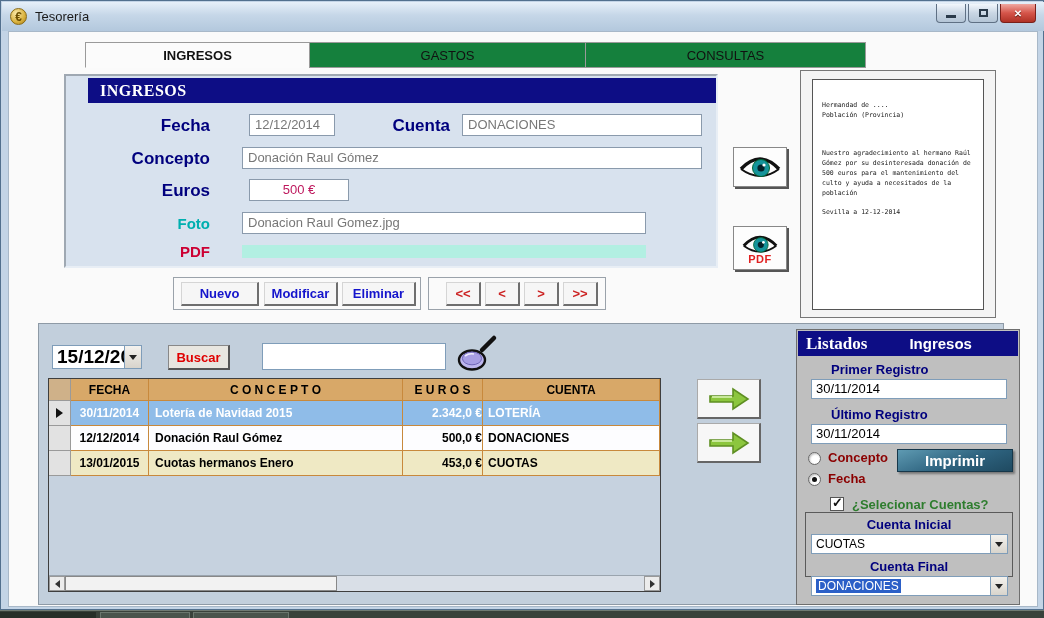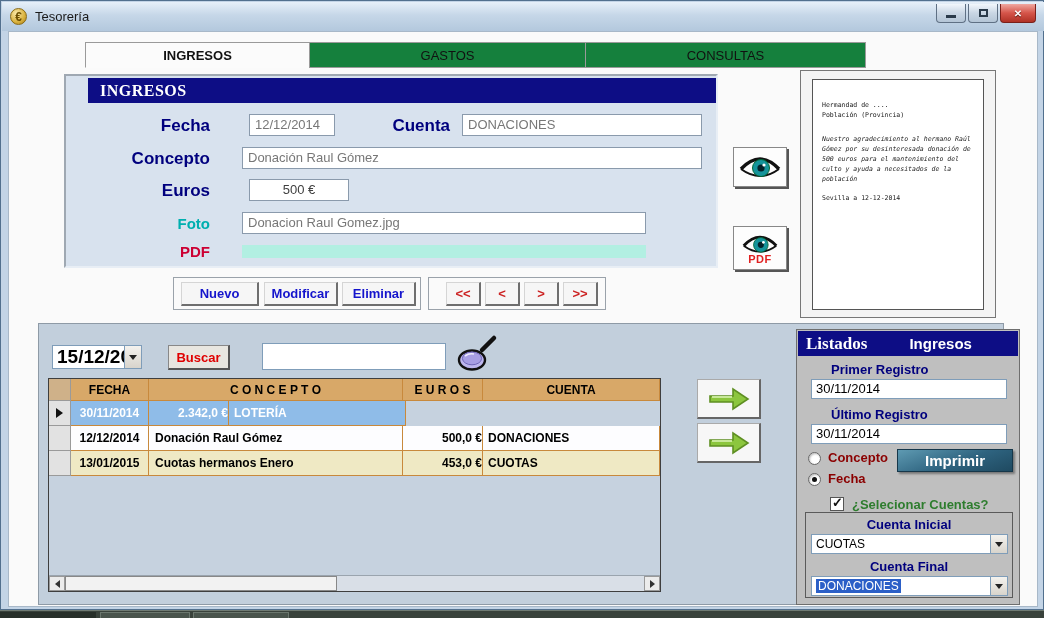--- a/index.html
+++ b/index.html
@@ -46,21 +46,21 @@
 
   
   .pic-btn{background:#FDFDFD;border:1px solid #888;box-shadow:2px 2px 0 #555;
     display:flex;flex-direction:column;align-items:center;justify-content:center;}
   .pdf-caption{color:#E02020;font-weight:bold;font-size:11px;margin-top:-3px;letter-spacing:.5px;}
 
   
   .preview-outer{left:800px;top:70px;width:196px;height:248px;background:#F4F4F4;border:1px solid #777;}
   .preview-page{position:absolute;left:11px;top:8px;width:172px;height:231px;background:#FFF;border:1px solid #555;
     font-family:"DejaVu Sans Mono",monospace;font-size:6.5px;line-height:1.55;color:#222;padding:20px 8px 0 9px;}
-  .preview-body{margin-top:14px;font-style:italic;}
+  .preview-body{margin-top:28px;}
   .preview-footer{margin-top:9px;}
 
   
   .group-frame{border:1px solid #9AA2AA;background:transparent;}
   .flat-btn{position:absolute;background:#F6F6F6;border-top:1px solid #D5D5D5;border-left:1px solid #D5D5D5;
     border-right:2px solid #6E6E6E;border-bottom:2px solid #6E6E6E;
     display:flex;align-items:center;justify-content:center;font-size:13px;font-weight:bold;}
   .flat-btn.blue{color:#1414CC;}
   .flat-btn.red{color:#C22;}
 
@@ -118,21 +118,21 @@
     box-shadow:inset 1px 1px 2px #BBB;}
   .radio.on::after{content:"";position:absolute;left:3px;top:3px;width:5px;height:5px;border-radius:50%;background:#111;}
   .radio-label{position:absolute;font-weight:bold;font-size:13px;color:#8B0000;}
   .imprimir-btn{position:absolute;left:100px;top:119px;width:116px;height:23px;
     background:linear-gradient(160deg,#5E9AB2,#2E637F 55%,#1F4A61);border:1px solid #16374A;
     color:#FFF;font-weight:bold;font-size:15px;display:flex;align-items:center;justify-content:center;
     box-shadow:2px 2px 2px #777;}
   .checkbox{position:absolute;width:14px;height:14px;background:#FFF;border:1px solid #555;}
   .checkbox.on::after{content:"✓";position:absolute;left:1px;top:-3px;font-size:13px;font-weight:bold;color:#111;}
   .check-label{position:absolute;font-weight:bold;font-size:13px;color:#2E7D2E;}
-  .cuentas-box{position:absolute;left:8px;top:182px;width:208px;height:86px;border:1px solid #5A5A5A;}
+  .cuentas-box{position:absolute;left:8px;top:182px;width:208px;height:65px;border:1px solid #5A5A5A;}
   .c-label{position:absolute;width:100%;text-align:center;font-weight:bold;font-size:13px;color:#00007E;}
   .hl{background:#2B5FC7;color:#FFF !important;padding:0 2px;}
 
   
   .taskbar{left:0;top:610px;width:1044px;height:8px;background:#39423B;border-top:1px solid #6F7A72;}
   .tb-seg{position:absolute;top:1px;height:7px;}
 </style>
 </head>
 <body>
 
@@ -164,21 +164,21 @@
 
     <div class="flabel" style="top:40px;">Fecha</div>
     <div class="fbox" style="left:183px;top:38px;width:86px;">12/12/2014</div>
     <div class="flabel" style="left:260px;top:40px;width:124px;">Cuenta</div>
     <div class="fbox" style="left:396px;top:38px;width:240px;">DONACIONES</div>
 
     <div class="flabel" style="top:73px;">Concepto</div>
     <div class="fbox" style="left:176px;top:71px;width:460px;">Donación Raul Gómez</div>
 
     <div class="flabel" style="top:105px;">Euros</div>
-    <div class="fbox" style="left:183px;top:103px;width:100px;text-align:center;color:#404040;">500 €</div>
+    <div class="fbox" style="left:183px;top:103px;width:100px;text-align:center;color:#be185d;">500 €</div>
 
     <div class="flabel label-foto" style="top:139px;">Foto</div>
     <div class="fbox" style="left:176px;top:136px;width:404px;">Donacion Raul Gomez.jpg</div>
 
     <div class="flabel label-pdf" style="top:167px;">PDF</div>
     <div class="pdf-bar"></div>
   </div>
 
   <div class="abs pic-btn" style="left:733px;top:147px;width:54px;height:40px;">
     <svg width="44" height="28" viewBox="0 0 44 28">
@@ -245,20 +245,21 @@
       <div class="gc c-fecha">FECHA</div>
       <div class="gc c-concepto">C O N C E P T O</div>
       <div class="gc c-euros" style="justify-content:center;padding:0;">E U R O S</div>
       <div class="gc c-cuenta" style="justify-content:center;padding:0;">CUENTA</div>
     </div>
     <div class="grid-row row-selected">
       <div class="gc sel">
           <span class="sel-arrow"></span>
         </div>
       <div class="gc c-fecha">30/11/2014</div>
+      <div class="gc c-concepto">Lotería de Navidad 2015</div>
       <div class="gc c-euros">2.342,0 €</div>
       <div class="gc c-cuenta">LOTERÍA</div>
     </div>
     <div class="grid-row row-white">
       <div class="gc sel"></div>
       <div class="gc c-fecha">12/12/2014</div>
       <div class="gc c-concepto">Donación Raul Gómez</div>
       <div class="gc c-euros">500,0 €</div>
       <div class="gc c-cuenta">DONACIONES</div>
     </div>

